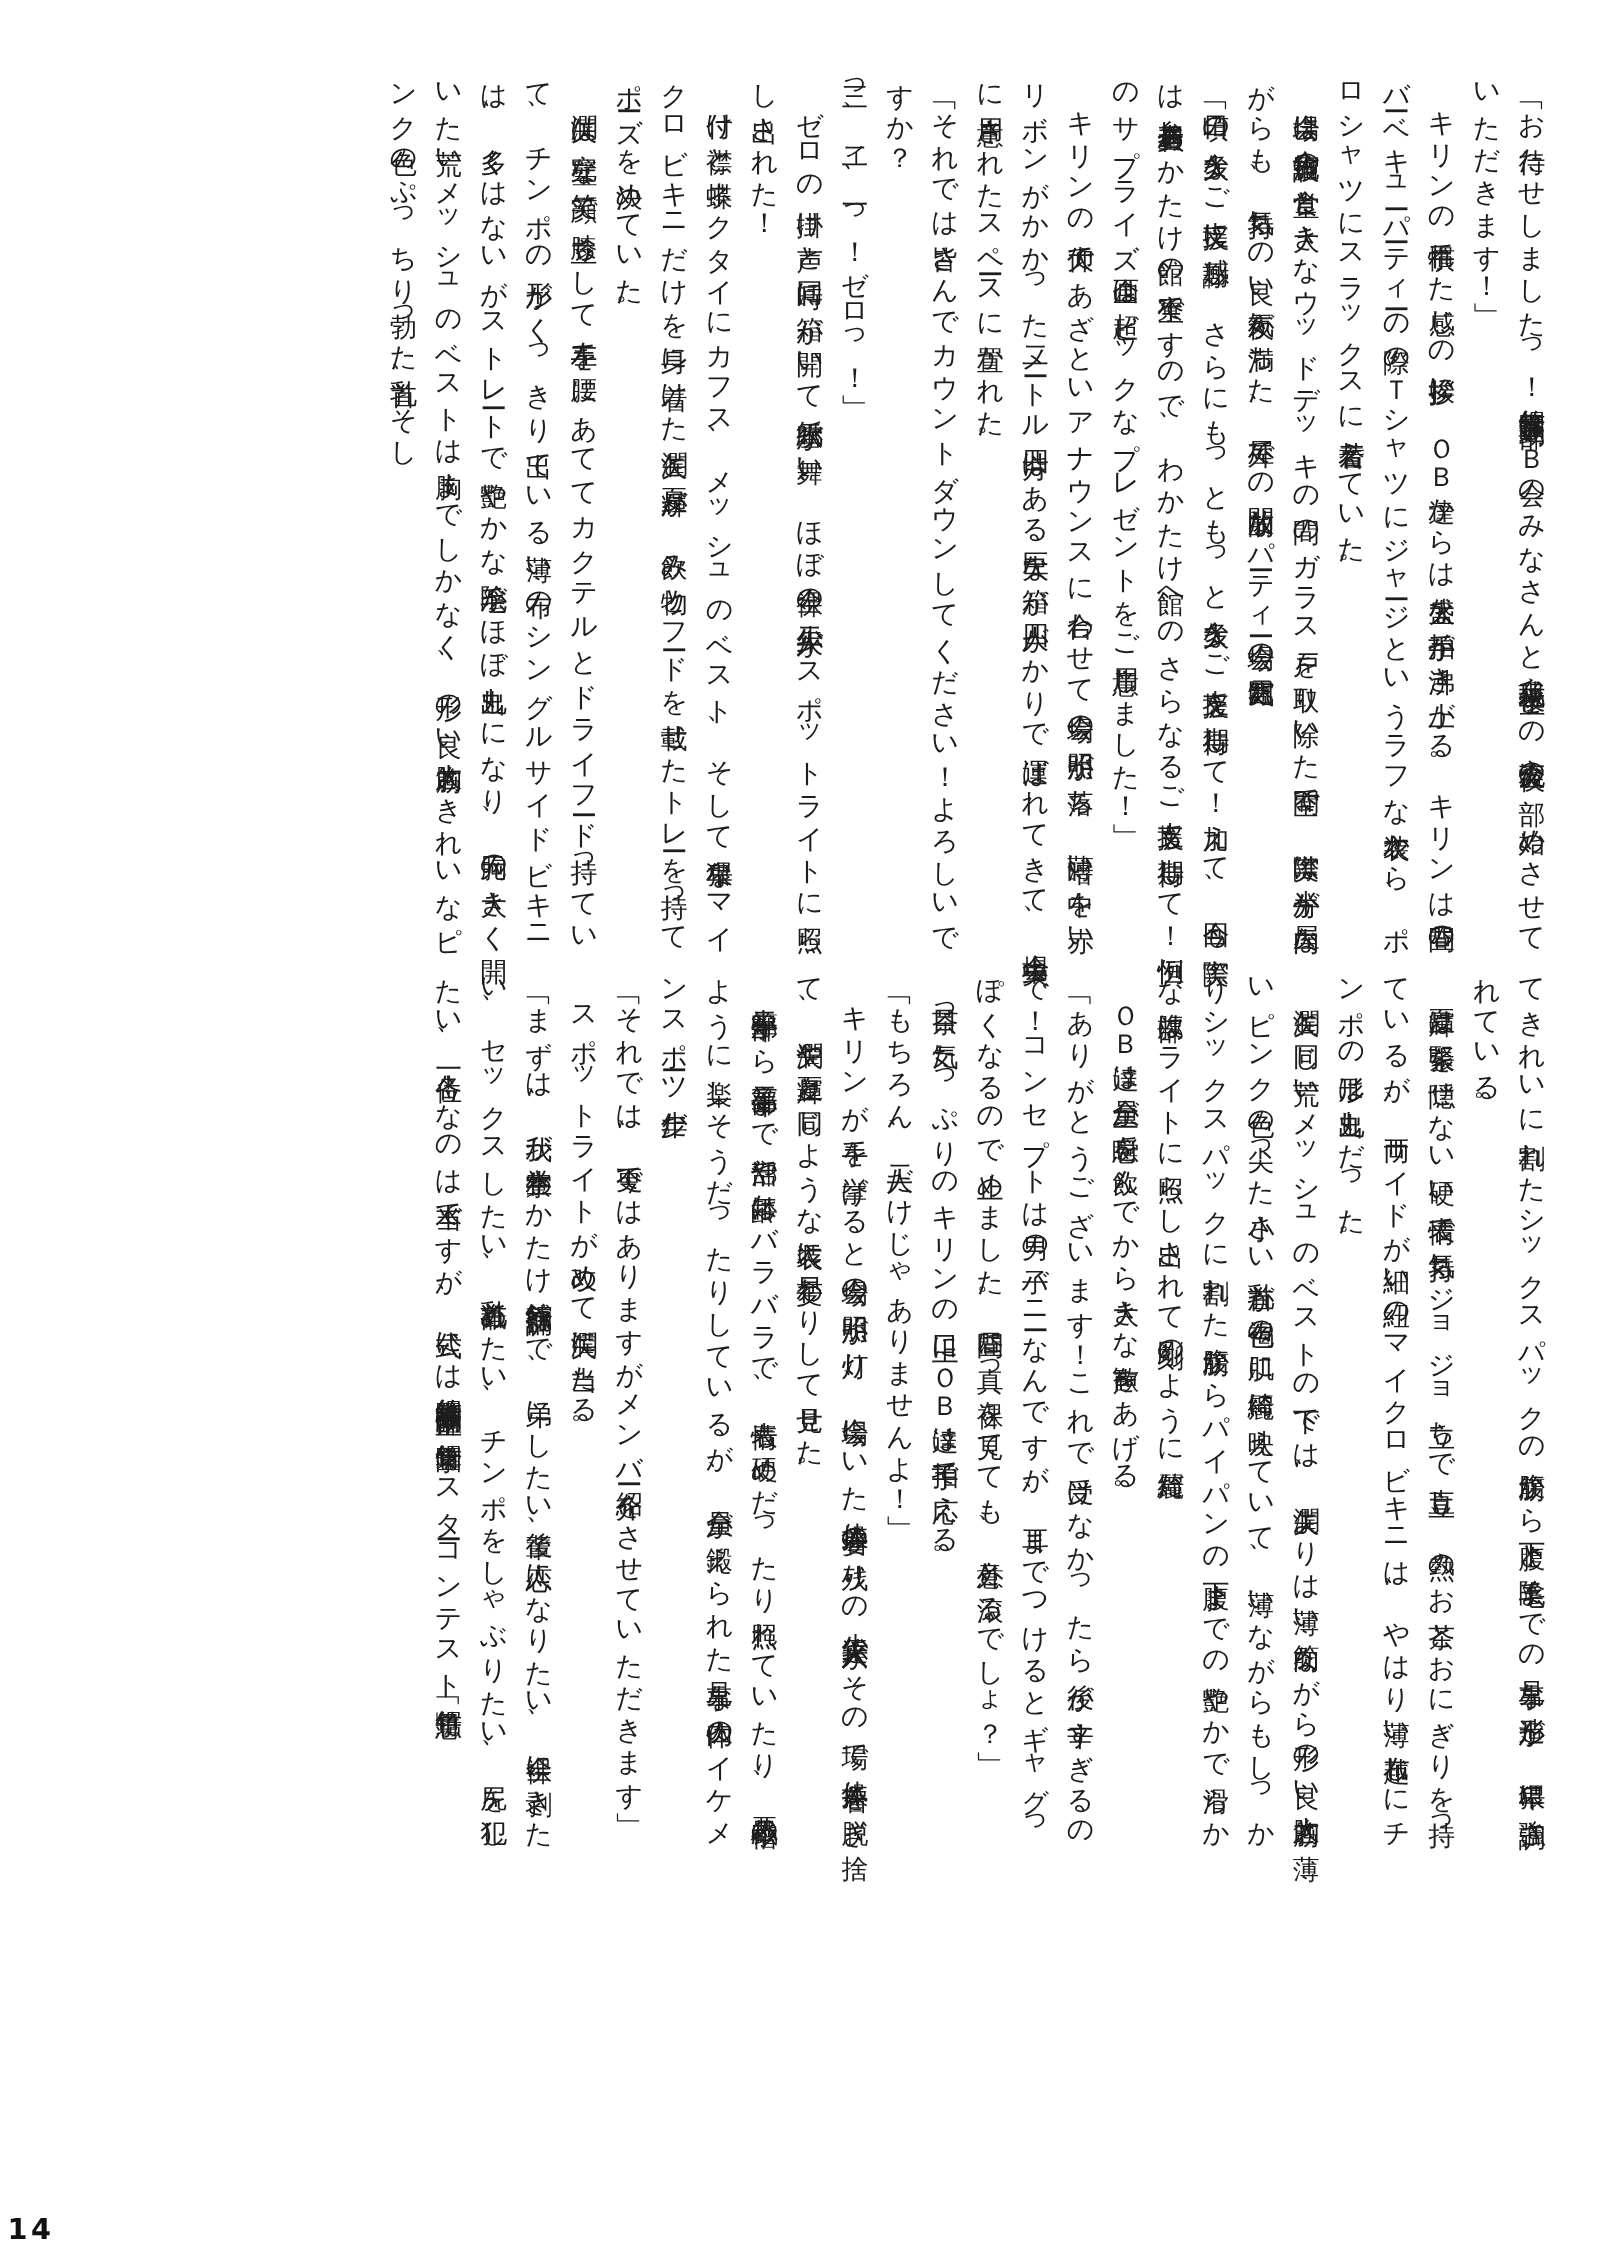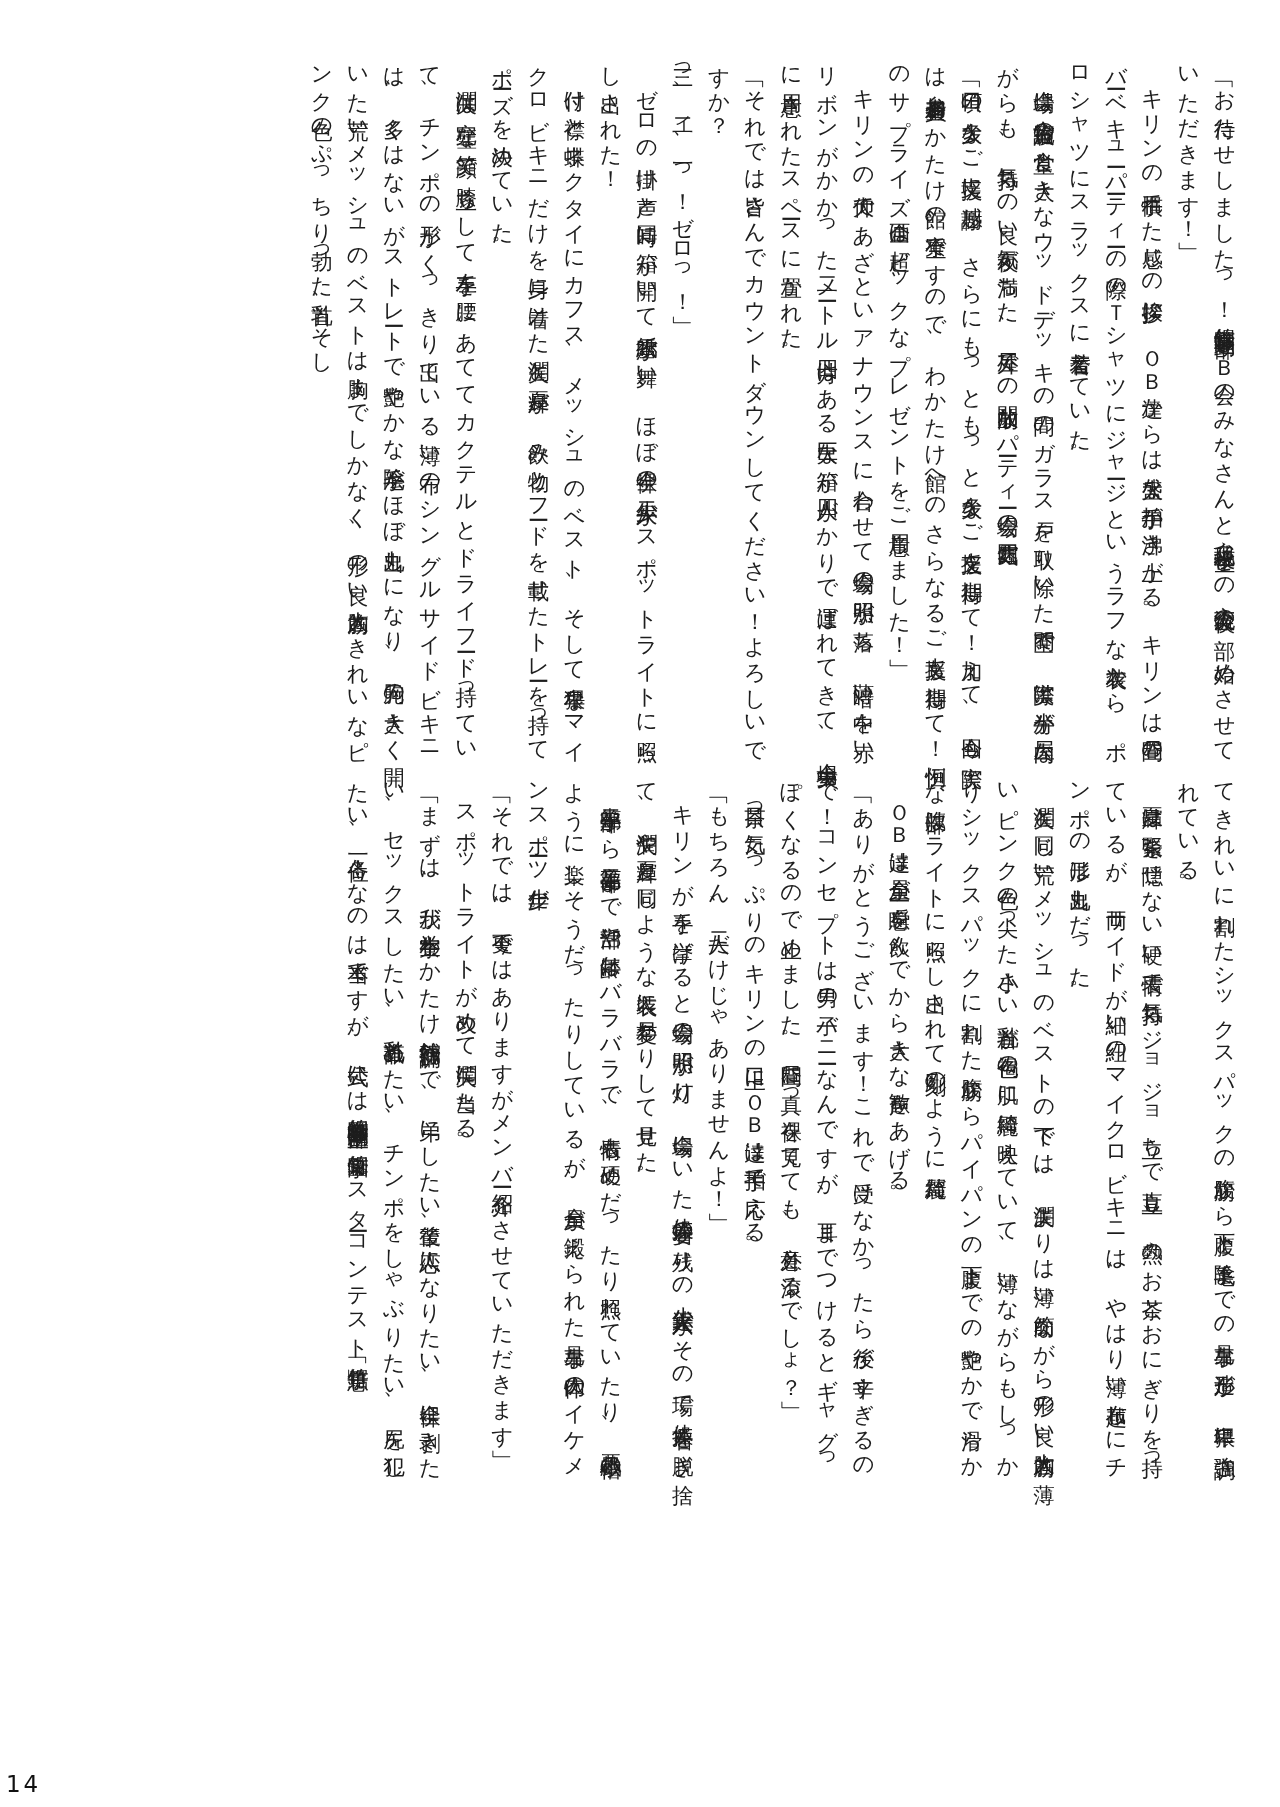--- a/index.html
+++ b/index.html
@@ -65,21 +65,21 @@
   .vblock p + p {
     margin-right: 0;
   }
 
   #page-number {
     position: absolute;
     left: 6px;
     bottom: 10px;
     font-family: "DejaVu Sans", "Liberation Sans", sans-serif;
     font-size: 23px;
-    font-weight: 400;
+    font-weight: 700;
     letter-spacing: 0.12em;
     color: #111111;
   }
 </style>
 </head>
 <body>
 
 <div id="page">
 
   <div id="block-top" class="vblock">

